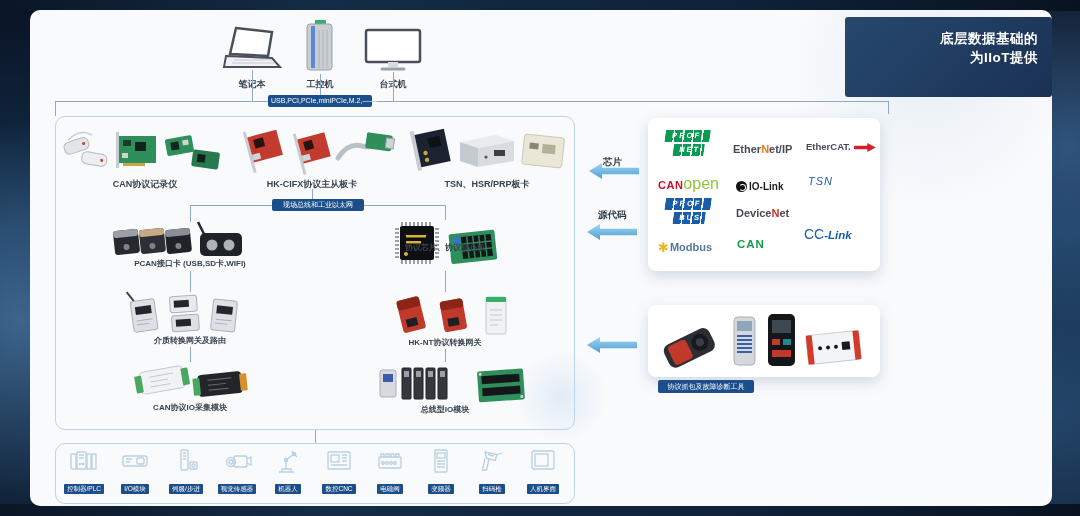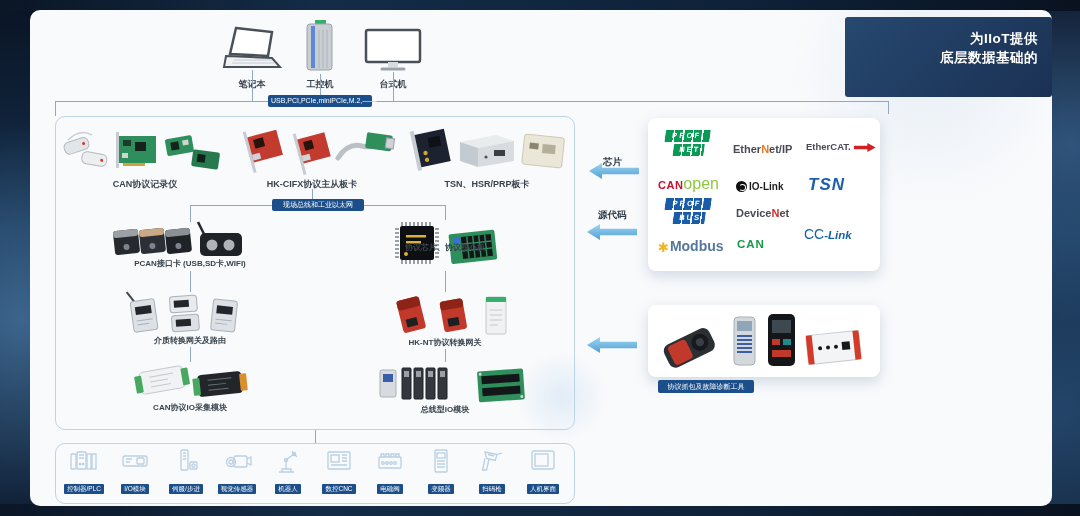--- a/index.html
+++ b/index.html
@@ -63,40 +63,40 @@
   .txtlogo{ font-weight:bold; color:#484a56; font-size:11px; }
   .orange-n{ color:#e87b1e; }
   .red-n{ color:#cf3027; }
   .ecat-arrow{ display:inline-block; vertical-align:middle; margin-left:3px; width:22px; height:9px; background:#d32027;
     clip-path:polygon(0 30%,62% 30%,62% 0,100% 50%,62% 100%,62% 70%,0 70%); }
   .canopen-can{ font-weight:bold; color:#c8102e; font-size:11px; letter-spacing:.5px;}
   .canopen-open{ color:#8dc63f; font-size:16px; }
   .iolink-dot{ display:inline-block; width:11px; height:11px; background:#111; border-radius:50%; vertical-align:-2px; margin-right:2px; position:relative; }
   .iolink-dot::after{ content:""; position:absolute; left:3px; top:3px; width:5px; height:5px; border:1.4px solid #fff; border-left-color:transparent; border-radius:50%; }
   .iolink-txt{ font-weight:bold; color:#1d1d1f; font-size:10px; }
-  .tsn-logo{ font-weight:bold; font-style:italic; color:#1b5fae; font-size:17px; letter-spacing:1px; }
+  .tsn-logo{ font-weight:normal; font-style:italic; color:#1b5fae; font-size:11px; letter-spacing:1px; }
   .cclink-logo{ color:#1560a8; font-size:11.5px; font-weight:600; }
   .cclink-logo .cc{ font-size:14px; font-weight:400; }
   .cclink-logo .link{ font-style:italic; }
   .modbus-gear{ color:#f0b323; font-size:13px; vertical-align:-1px; margin-right:1px; }
-  .modbus-txt{ color:#56779c; font-weight:bold; font-size:14px; }
+  .modbus-txt{ color:#56779c; font-weight:bold; font-size:11px; }
   .can-logo{ color:#159a48; font-weight:bold; font-size:11.5px; letter-spacing:1px; }
 </style>
 </head>
 <body>
 
 <div class="stage">
   <div class="edge-strip" style="top:0;height:11px;"></div>
   <div class="edge-strip" style="top:504px;height:12px;"></div>
 
   <div class="panel"></div>
 
   <div class="banner">
+    <div>底层数据基础的</div>
     <div>为IIoT提供</div>
-    <div>底层数据基础的</div>
   </div>
 
   <div class="imgwrap" style="left:220px;top:26px;">
     <svg width="66" height="48" viewBox="0 0 66 48">
       <polygon points="16,2 52,6 48,30 10,28" fill="#ffffff" stroke="#4a5058" stroke-width="2.5"></polygon>
       <polygon points="6,30 52,32 60,41 4,41" fill="#f0f2f4" stroke="#4a5058" stroke-width="2"></polygon>
       <path d="M14 34 h38 M12 37 h42" stroke="#c6ccd2" stroke-width="1" fill="none"></path>
     </svg>
   </div>
   <div class="imgwrap" style="left:303px;top:18px;">

